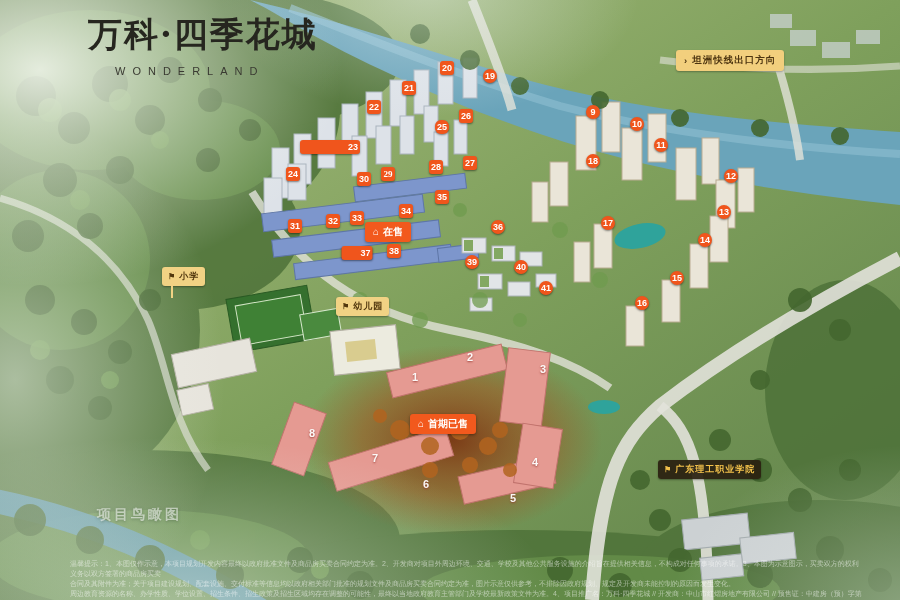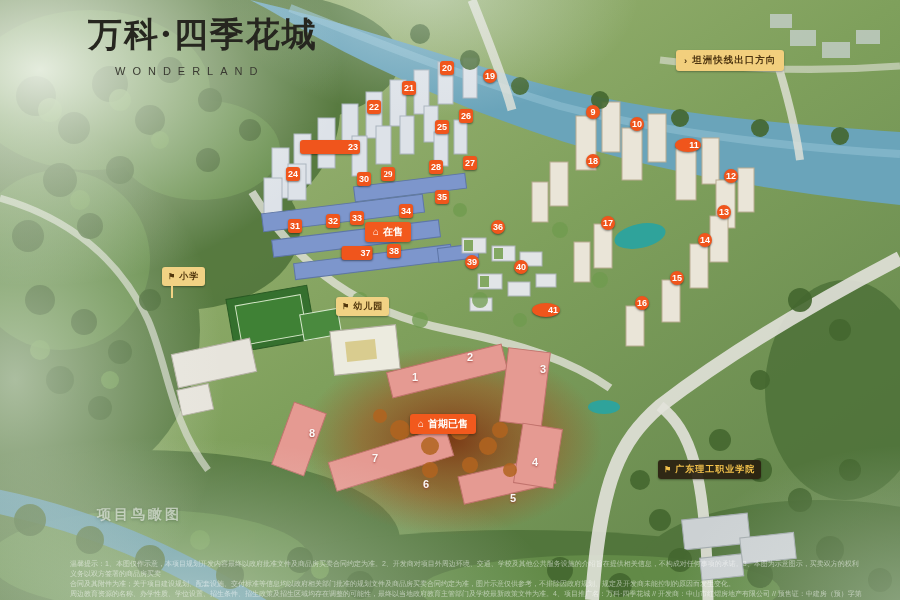--- a/index.html
+++ b/index.html
@@ -315,51 +315,51 @@
 
     <div class="disc">
       <div>温馨提示：1、本图仅作示意，本项目规划开发内容最终以政府批准文件及商品房买卖合同约定为准。2、开发商对项目外周边环境、交通、学校及其他公共服务设施的介绍旨在提供相关信息，不构成对任何事项的承诺。3、本图为示意图示，买卖双方的权利义务以双方签署的商品房买卖</div>
       <div>合同及其附件为准；关于项目建设规划、配套设施、交付标准等信息均以政府相关部门批准的规划文件及商品房买卖合同约定为准，图片示意仅供参考，不排除因政府规划、规定及开发商未能控制的原因而发生变化。</div>
       <div>周边教育资源的名称、办学性质、学位设置、招生条件、招生政策及招生区域均存在调整的可能性，最终以当地政府教育主管部门及学校最新政策文件为准。4、项目推广名：万科·四季花城 // 开发商：中山市红熠房地产有限公司 // 预售证：中建房（预）字第</div>
       <div>2020D103 号 / 中建房（预）字第 2020081 号 // 本资料制作时间：2021 年 6 月 // 本资料有效期至：2021 年 12 月</div>
     </div>
 
   <div class="bmarker circle" style="left: 593px; top: 112px;">9</div>
       <div class="bmarker circle" style="left: 637px; top: 124px;">10</div>
-      <div class="bmarker circle" style="left: 688px; top: 145px; padding-left: 12px;">11</div>
+      <div class="bmarker circle" style="left: 661px; top: 145px;">11</div>
       <div class="bmarker circle" style="left: 731px; top: 176px;">12</div>
       <div class="bmarker circle" style="left: 724px; top: 212px;">13</div>
       <div class="bmarker circle" style="left: 705px; top: 240px;">14</div>
       <div class="bmarker circle" style="left: 677px; top: 278px;">15</div>
       <div class="bmarker circle" style="left: 642px; top: 303px;">16</div>
       <div class="bmarker circle" style="left: 608px; top: 223px;">17</div>
       <div class="bmarker circle" style="left: 565px; top: 161px; margin-left: 28px;">18</div>
       <div class="bmarker circle" style="left: 490px; top: 76px;">19</div>
       <div class="bmarker square" style="left: 447px; top: 68px;">20</div>
       <div class="bmarker square" style="left: 409px; top: 88px;">21</div>
       <div class="bmarker square" style="left: 374px; top: 107px;">22</div>
       <div class="bmarker square" style="left: 330px; top: 147px; padding-left: 46px;">23</div>
       <div class="bmarker square" style="left: 293px; top: 174px;">24</div>
-      <div class="bmarker square" style="left: 442px; top: 127px;">25</div>
+      <div class="bmarker square" style="left: 442px; top: 127px; border-radius: 6px;">25</div>
       <div class="bmarker square" style="left: 466px; top: 116px;">26</div>
       <div class="bmarker square" style="left: 470px; top: 163px;">27</div>
       <div class="bmarker square" style="left: 436px; top: 167px;">28</div>
       <div class="bmarker square" style="left: 388px; top: 174px; font-family: Liberation Serif, serif;">29</div>
       <div class="bmarker square" style="left: 364px; top: 179px;">30</div>
       <div class="bmarker square" style="left: 295px; top: 226px;">31</div>
       <div class="bmarker square" style="left: 333px; top: 221px;">32</div>
       <div class="bmarker square" style="left: 357px; top: 218px;">33</div>
       <div class="bmarker square" style="left: 406px; top: 211px;">34</div>
       <div class="bmarker square" style="left: 442px; top: 197px;">35</div>
       <div class="bmarker circle" style="left: 498px; top: 227px;">36</div>
       <div class="bmarker square" style="left: 357px; top: 253px; padding-left: 17px;">37</div>
       <div class="bmarker square" style="left: 394px; top: 251px;">38</div>
       <div class="bmarker circle" style="left: 472px; top: 262px;">39</div>
       <div class="bmarker circle" style="left: 521px; top: 267px;">40</div>
-      <div class="bmarker circle" style="left: 546px; top: 310px; padding-left: 14px;">41</div>
+      <div class="bmarker circle" style="left: 546px; top: 288px;">41</div>
       <div class="pnum" style="left: 415px; top: 377px;">1</div>
       <div class="pnum" style="left: 470px; top: 357px;">2</div>
       <div class="pnum" style="left: 543px; top: 369px;">3</div>
       <div class="pnum" style="left: 535px; top: 462px;">4</div>
       <div class="pnum" style="left: 513px; top: 498px;">5</div>
       <div class="pnum" style="left: 426px; top: 484px;">6</div>
       <div class="pnum" style="left: 375px; top: 458px;">7</div>
       <div class="pnum" style="left: 312px; top: 433px;">8</div>
       <div class="poi light" style="left: 162px; top: 267px;">
         <span class="ic">⚑</span>

